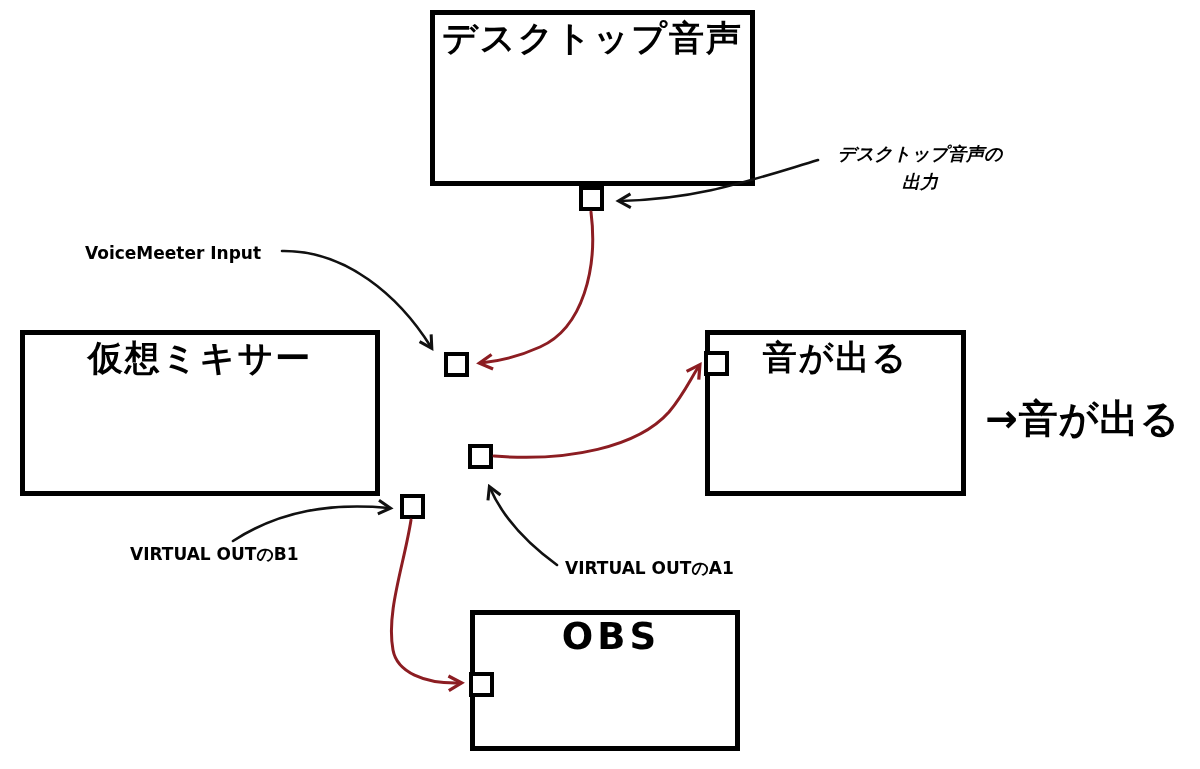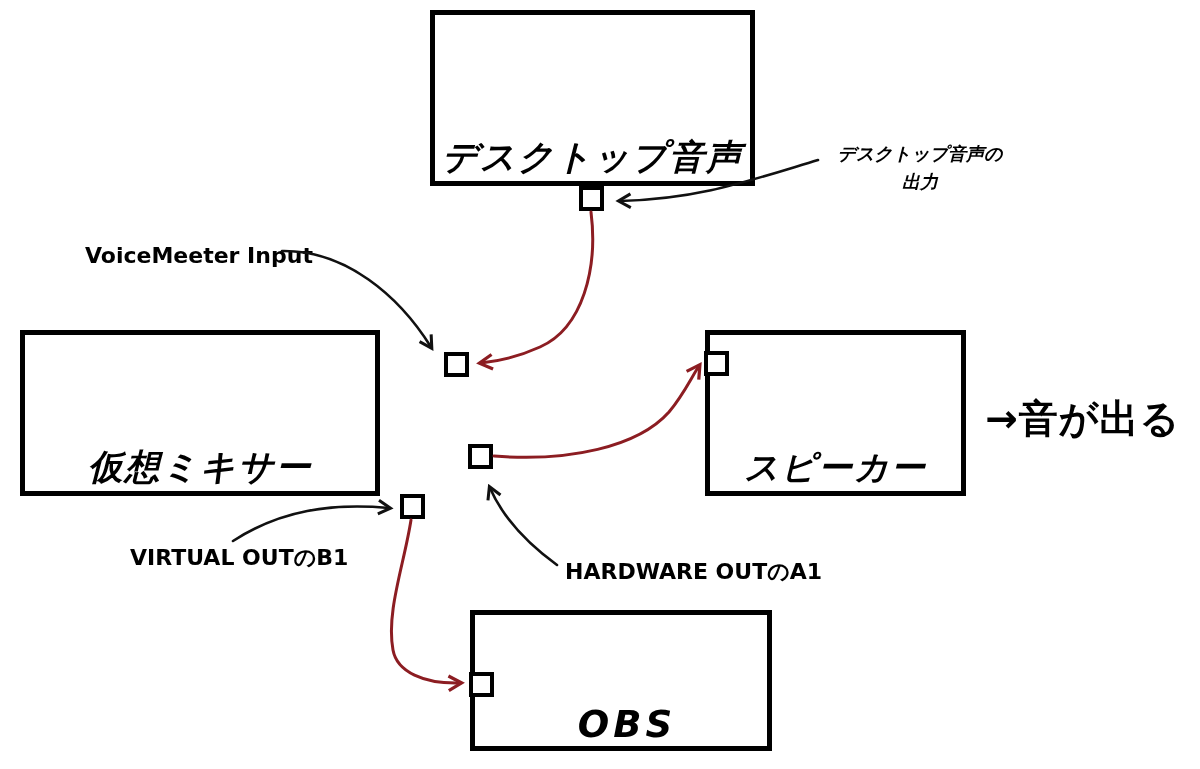--- a/index.html
+++ b/index.html
@@ -15,25 +15,24 @@
     position:relative;
     overflow:hidden;
     font-family:"DejaVu Sans","Liberation Sans",sans-serif;
   }
   .canvas{position:absolute;inset:0;}
   .box{
     position:absolute;
     border:5px solid var(--box-border);
     background:var(--bg);
     display:flex;
-    align-items:flex-end;
+    align-items:flex-start;
     justify-content:center;
     box-sizing:border-box;
     z-index:1;
-    font-style:italic;
   }
   .box-label{
     font-weight:800;
     color:#000;
     letter-spacing:2px;
     white-space:nowrap;
   }
   .port{
     position:absolute;
     width:17px;height:17px;
@@ -42,29 +41,29 @@
     box-sizing:content-box;
     z-index:2;
   }
   .annotation{
     position:absolute;
     font-weight:800;
     color:#000;
     white-space:nowrap;
     z-index:2;
   }
-  .ann-small{font-size:22px;}
+  .ann-small{font-size:17px;}
   .ann-big{font-size:39px;letter-spacing:1px;text-align:center;}
   #desktop-audio-box{left:430px;top:10px;width:325px;height:176px;}
   #desktop-audio-box .box-label{font-size:35px;}
   #virtual-mixer-box{left:20px;top:330px;width:360px;height:166px;}
   #virtual-mixer-box .box-label{font-size:35px;}
   #speaker-box{left:705px;top:330px;width:261px;height:166px;}
   #speaker-box .box-label{font-size:34px;}
-  #obs-box{left:470px;top:610px;width:302px;height:141px;padding-left:12px;}
+  #obs-box{left:470px;top:610px;width:270px;height:141px;padding-left:12px;}
   #obs-box .box-label{font-size:37px;letter-spacing:4px;}
 
   #desktop-audio-port{left:579px;top:186px;}
   #mixer-input-port{left:444px;top:352px;}
   #mixer-a1-port{left:468px;top:444px;}
   #mixer-b1-port{left:400px;top:494px;}
   #speaker-port{left:704px;top:351px;}
   #obs-port{left:469px;top:672px;}
 
   #label-desktop-output{left:820px;top:142px;width:200px;text-align:center;font-style:italic;}
@@ -93,21 +92,21 @@
 
   <div class="box" id="desktop-audio-box">
     <span class="box-label">デスクトップ音声</span>
   </div>
 
   <div class="box" id="virtual-mixer-box">
     <span class="box-label">仮想ミキサー</span>
   </div>
 
   <div class="box" id="speaker-box">
-    <span class="box-label">スピーカー</span>
+    <span class="box-label">音が出る</span>
   </div>
 
   <div class="box" id="obs-box">
     <span class="box-label">OBS</span>
   </div>
 
   <div class="port" id="desktop-audio-port"></div>
   <div class="port" id="mixer-input-port"></div>
   <div class="port" id="mixer-a1-port"></div>
   <div class="port" id="mixer-b1-port"></div>
@@ -116,21 +115,21 @@
 
   <div class="annotation" id="label-desktop-output">
     <div class="line">デスクトップ音声の</div>
     <div class="line">出力</div>
   </div>
 
   <div class="annotation ann-small" id="label-voicemeeter-input">VoiceMeeter Input</div>
 
   <div class="annotation ann-small" id="label-virtual-out-b1">VIRTUAL OUTのB1</div>
 
-  <div class="annotation ann-small" id="label-hardware-out-a1">HARDWARE OUTのA1</div>
+  <div class="annotation ann-small" id="label-hardware-out-a1">VIRTUAL OUTのA1</div>
 
   <div class="annotation ann-big" id="label-sound-out">→音が出る</div>
 
   <svg class="wires" viewBox="0 0 1200 769" xmlns="http://www.w3.org/2000/svg">
     <defs>
       <marker id="arrow-red" viewBox="0 0 12 12" refX="9" refY="6" markerWidth="6.5" markerHeight="6.5" orient="auto-start-reverse">
         <path d="M2,1.5 L10,6 L2,10.5" class="red-head"></path>
       </marker>
       <marker id="arrow-black" viewBox="0 0 12 12" refX="9" refY="6" markerWidth="7" markerHeight="7" orient="auto-start-reverse">
         <path d="M2,1.5 L10,6 L2,10.5" class="black-head"></path>

